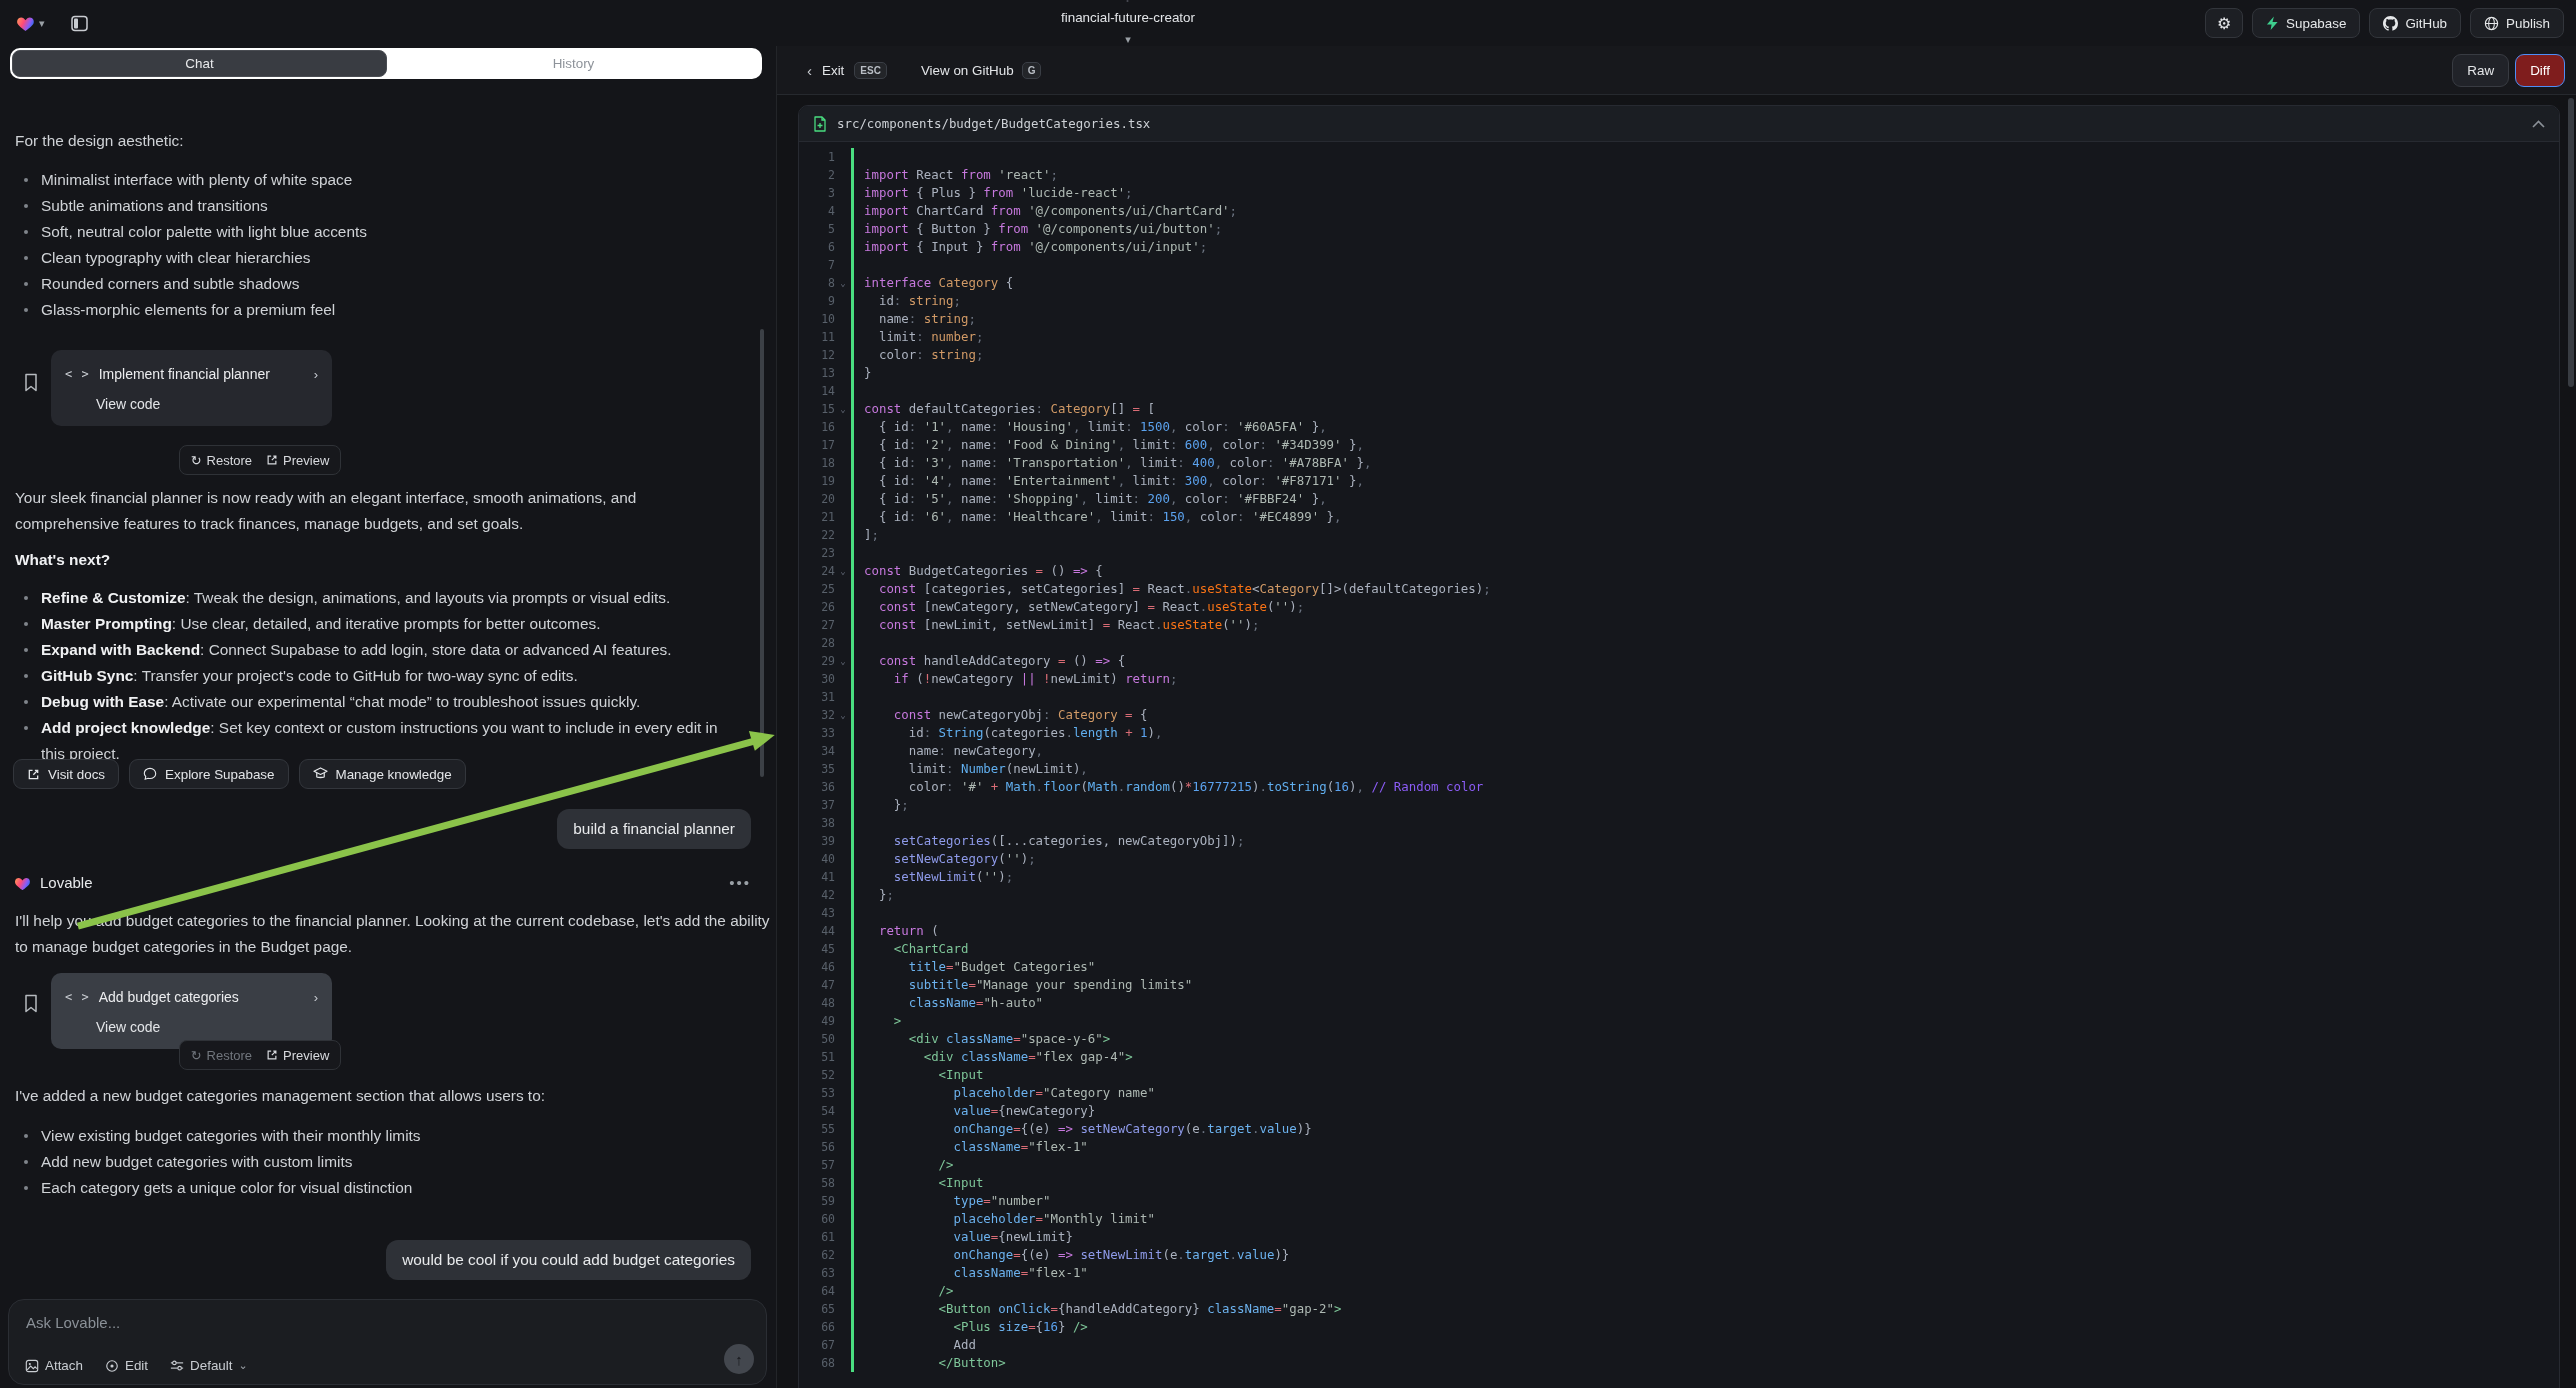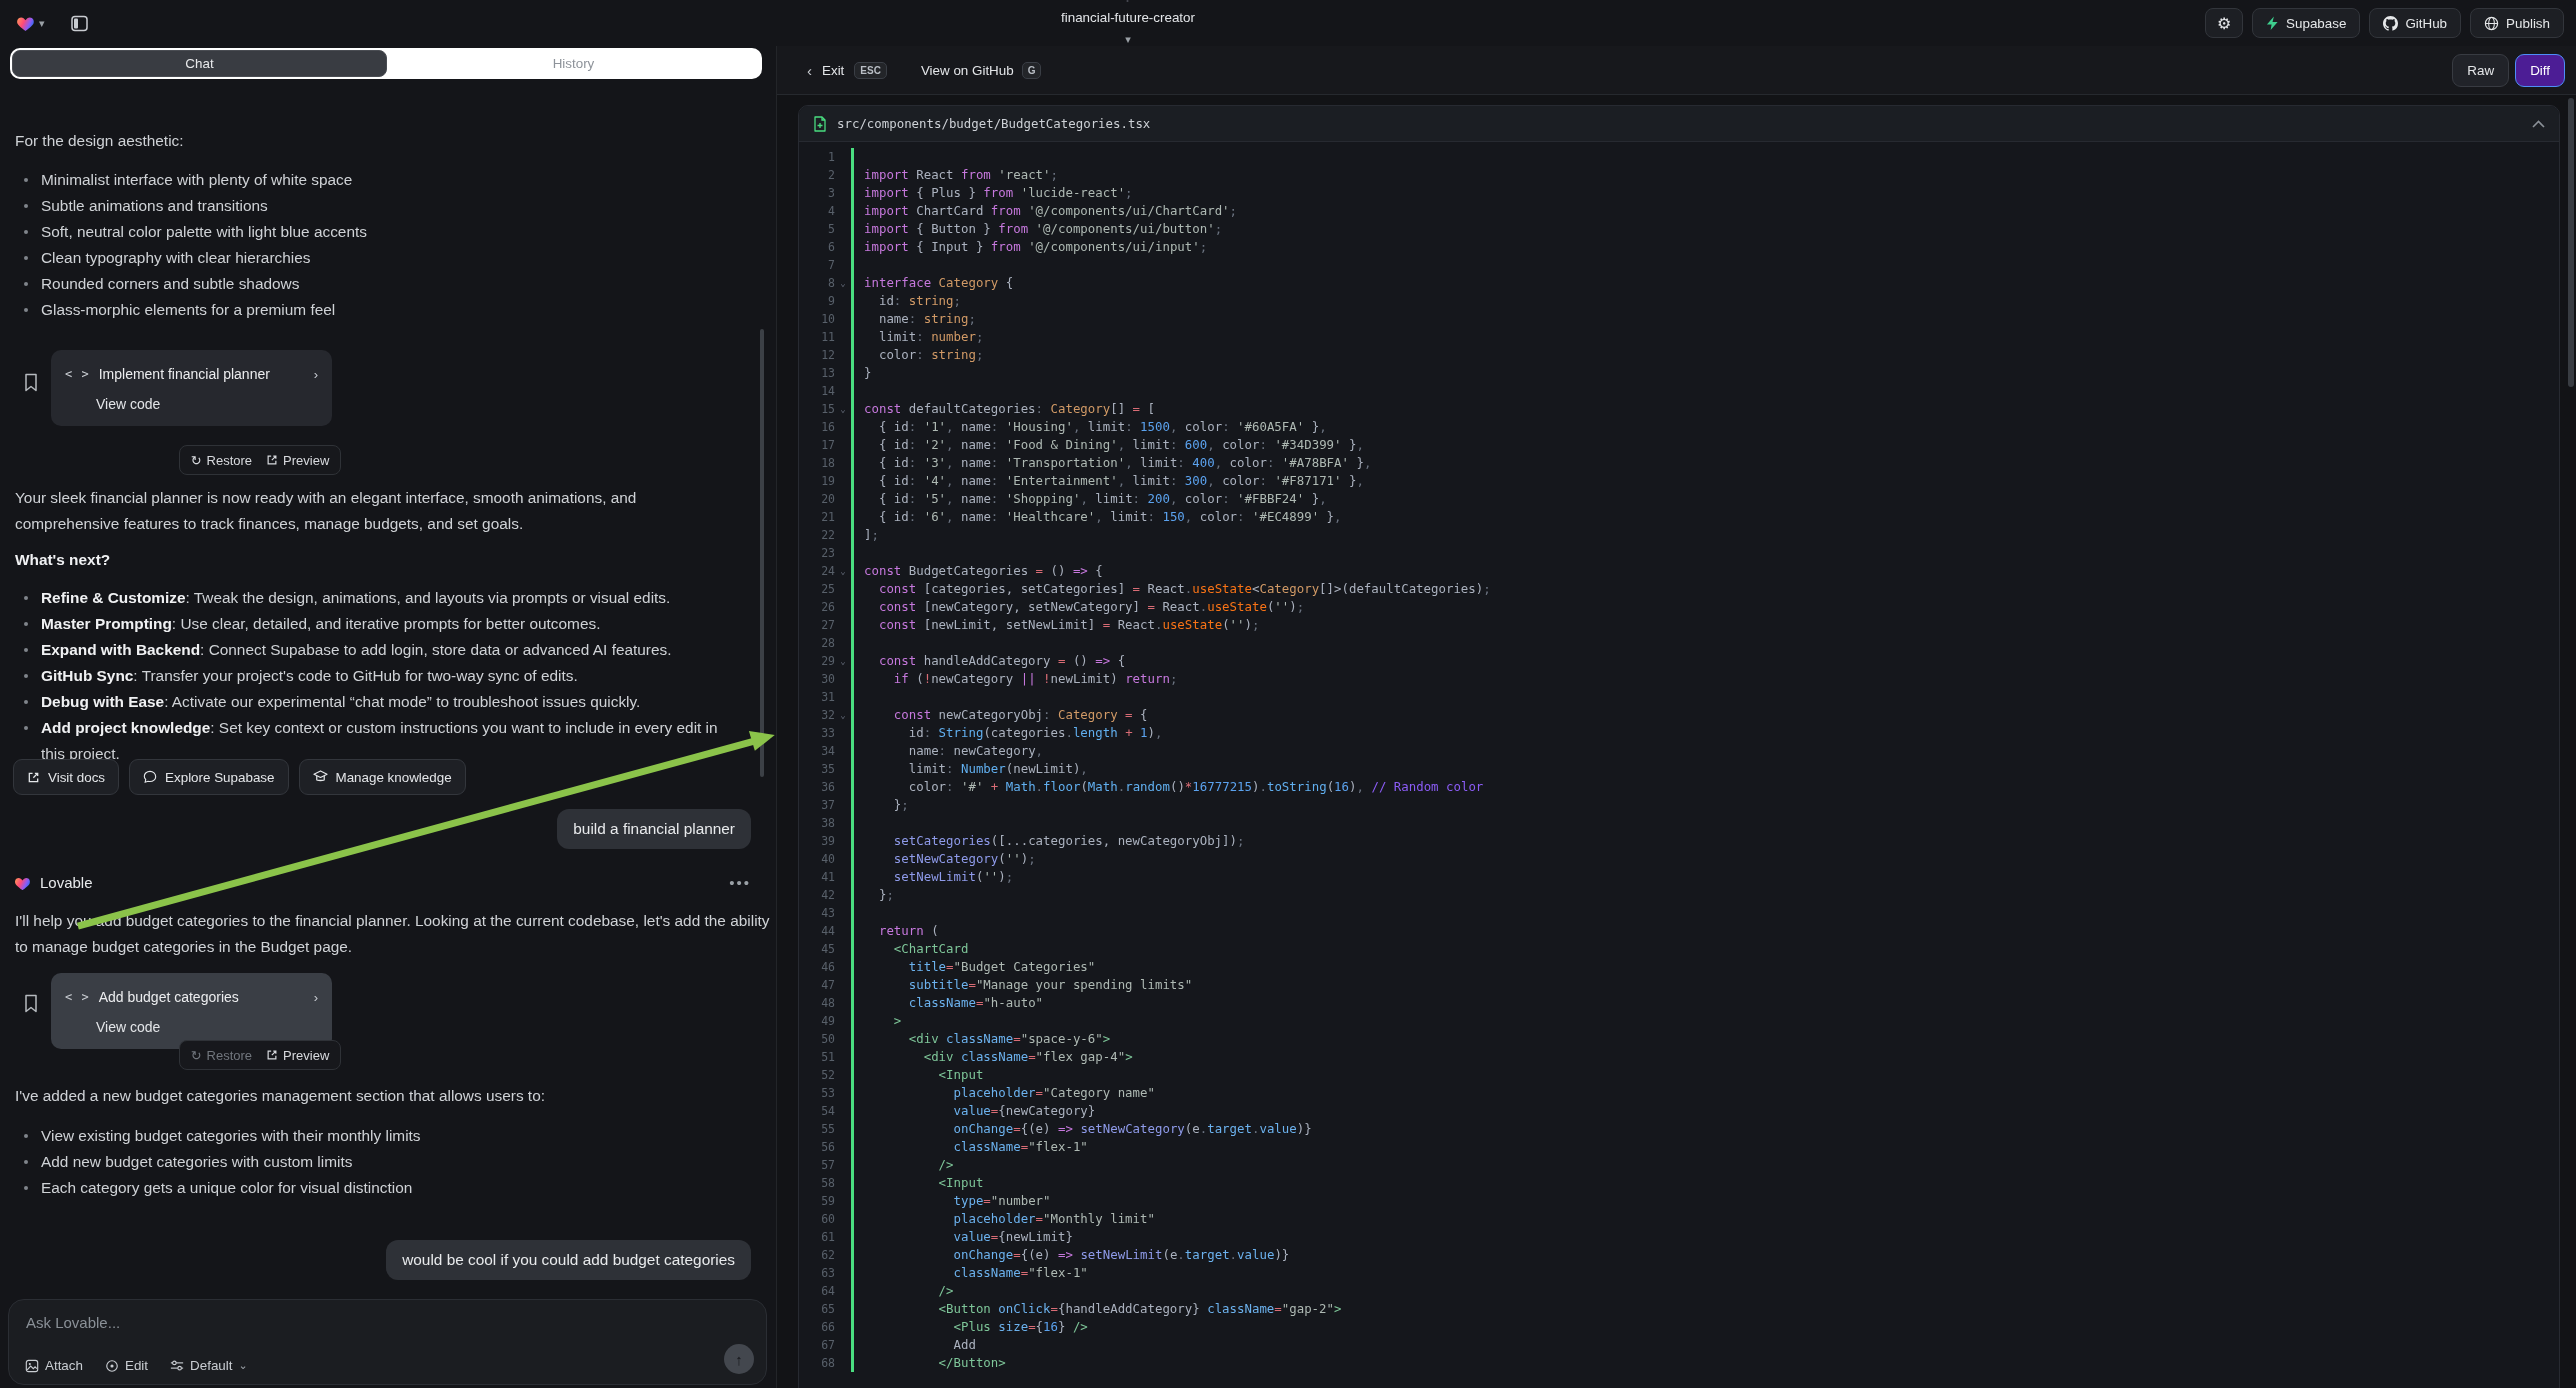--- a/index.html
+++ b/index.html
@@ -49,21 +49,21 @@
   .vcard .vc { margin:10px 0 2px 31px; font-size:14px; color:#E3E5E8; }
   .codeicon { color:#C9CDD2; font-size:12px; letter-spacing:1px; font-family:"DejaVu Sans Mono",monospace; }
   .bm { position:absolute; left:24px; }
   .vtools { position:absolute; left:179px; width:162px; height:30px; background:#17181C; border:1px solid #2F3237;
     border-radius:8px; display:flex; align-items:center; justify-content:center; gap:14px; font-size:13px; color:#D8DADE; }
   .vtool { display:flex; align-items:center; gap:5px; cursor:pointer; }
   .vtool.dim { color:#71767D; }
   .vtool .ric { font-size:13px; }
 
   .abuttons { position:absolute; left:13px; display:flex; gap:10px; }
-  .abtn { height:36px; display:flex; align-items:center; gap:8px; padding:0 13px; background:#1E2025;
+  .abtn { height:30px; display:flex; align-items:center; gap:8px; padding:0 13px; background:#1E2025;
     border:1px solid #33363C; border-radius:9px; font-size:13.4px; color:#E4E6E9; cursor:pointer; }
 
   .bubble { position:absolute; right:25px; background:#2E3137; border-radius:12px; padding:11px 16px;
     font-size:15.4px; color:#E8EAEC; white-space:nowrap; }
 
   .asst-head { position:absolute; left:14px; display:flex; align-items:center; gap:9px; width:737px; }
   .asst-head .nm { font-size:15px; color:#E8EAEC; }
   .asst-head .dots { margin-left:auto; color:#9AA0A6; font-size:15px; letter-spacing:2px; cursor:pointer; }
 
   .lscroll { position:absolute; left:760px; top:283px; width:4px; height:448px; background:#3C4046; border-radius:2px; }
@@ -85,21 +85,21 @@
   .code-head { position:absolute; left:0; top:0; width:1800px; height:49px; background:#17181C;
     border-bottom:1px solid #26292E; display:flex; align-items:center; }
   .ch-left { display:flex; align-items:center; gap:10px; margin-left:30px; font-size:13.4px; color:#E3E5E8; }
   .kbd { font-size:10px; color:#B9BEC5; background:#232529; border:1px solid #3A3E45; border-radius:5px;
     padding:2px 5px; font-weight:bold; }
   .ch-back { color:#C9CCD1; font-size:15px; cursor:pointer; }
   .ch-link { display:flex; align-items:center; gap:8px; margin-left:24px; cursor:pointer; }
   .ch-right { margin-left:auto; margin-right:12px; display:flex; gap:6px; }
   .rawbtn { height:33px; padding:0 14px; display:flex; align-items:center; background:#212329;
     border:1px solid #383B42; border-radius:9px; font-size:13.4px; color:#E4E6E9; cursor:pointer; }
-  .diffbtn { height:33px; padding:0 14px; display:flex; align-items:center; background:#4c1d95;
+  .diffbtn { height:33px; padding:0 14px; display:flex; align-items:center; background:#7f1d1d;
     border:1px solid #4E8EF7; border-radius:9px; font-size:13.4px; color:#fff; cursor:pointer; }
 
   
   .file-card { position:absolute; left:21px; top:59px; width:1762px; height:1284px; background:#15171C;
     border:1px solid #272A31; border-radius:10px 10px 0 0; overflow:hidden; }
   .file-head { height:36px; background:#1B1E23; border-bottom:1px solid #272A31; display:flex; align-items:center;
     padding:0 14px; gap:10px; }
   .file-path { font-family:"DejaVu Sans Mono", monospace; font-size:12.4px; color:#CDD1D6; }
   .collapse { margin-left:auto; color:#8A9097; cursor:pointer; }
 

